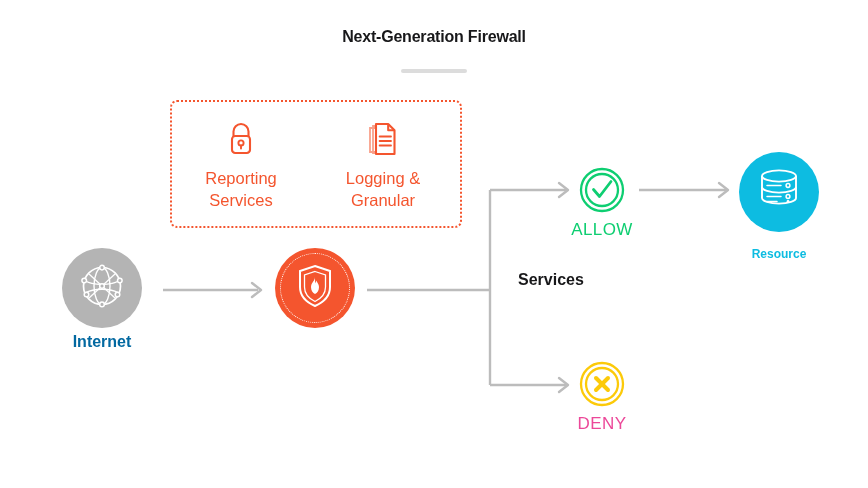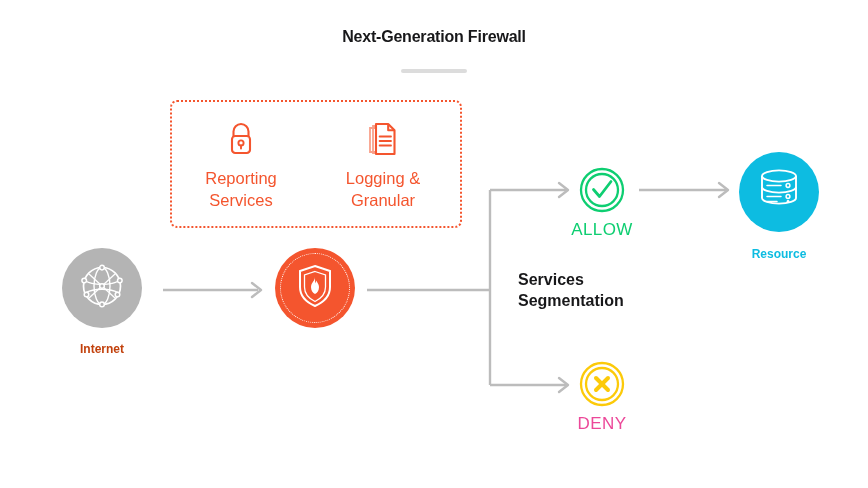--- a/index.html
+++ b/index.html
@@ -88,23 +88,23 @@
     white-space: nowrap;
   }
 
   
   #node-internet { left: 42px; top: 248px; width: 120px; }
   #node-internet .node-circle {
     width: 80px; height: 80px;
     background: #b4b4b4;
   }
   #node-internet .node-label {
-    margin-top: 14px;
-    font-size: 12px;
-    color: #c2410c;
+    margin-top: 5px;
+    font-size: 16px;
+    color: #0369a1;
   }
 
   
   #node-firewall { left: 255px; top: 248px; width: 120px; }
   #node-firewall .node-circle {
     width: 80px; height: 80px;
     background: #f4552e;
   }
   #node-firewall .dotted-ring {
     position: absolute;
@@ -302,16 +302,15 @@
           <circle cx="33" cy="29.5" r="1.9" fill="none" stroke="#ffffff" stroke-width="1.5"></circle>
           <circle cx="33" cy="34.5" r="1.4" fill="#ffffff"></circle>
         </svg>
       </span>
     </div>
     <div class="node-label">Resource</div>
   </div>
 
   <div id="granular-caption">
     <span>Services</span><br>
-    <span>Segmentation</span>
   </div>
 
 </div>
 
 </body></html>

